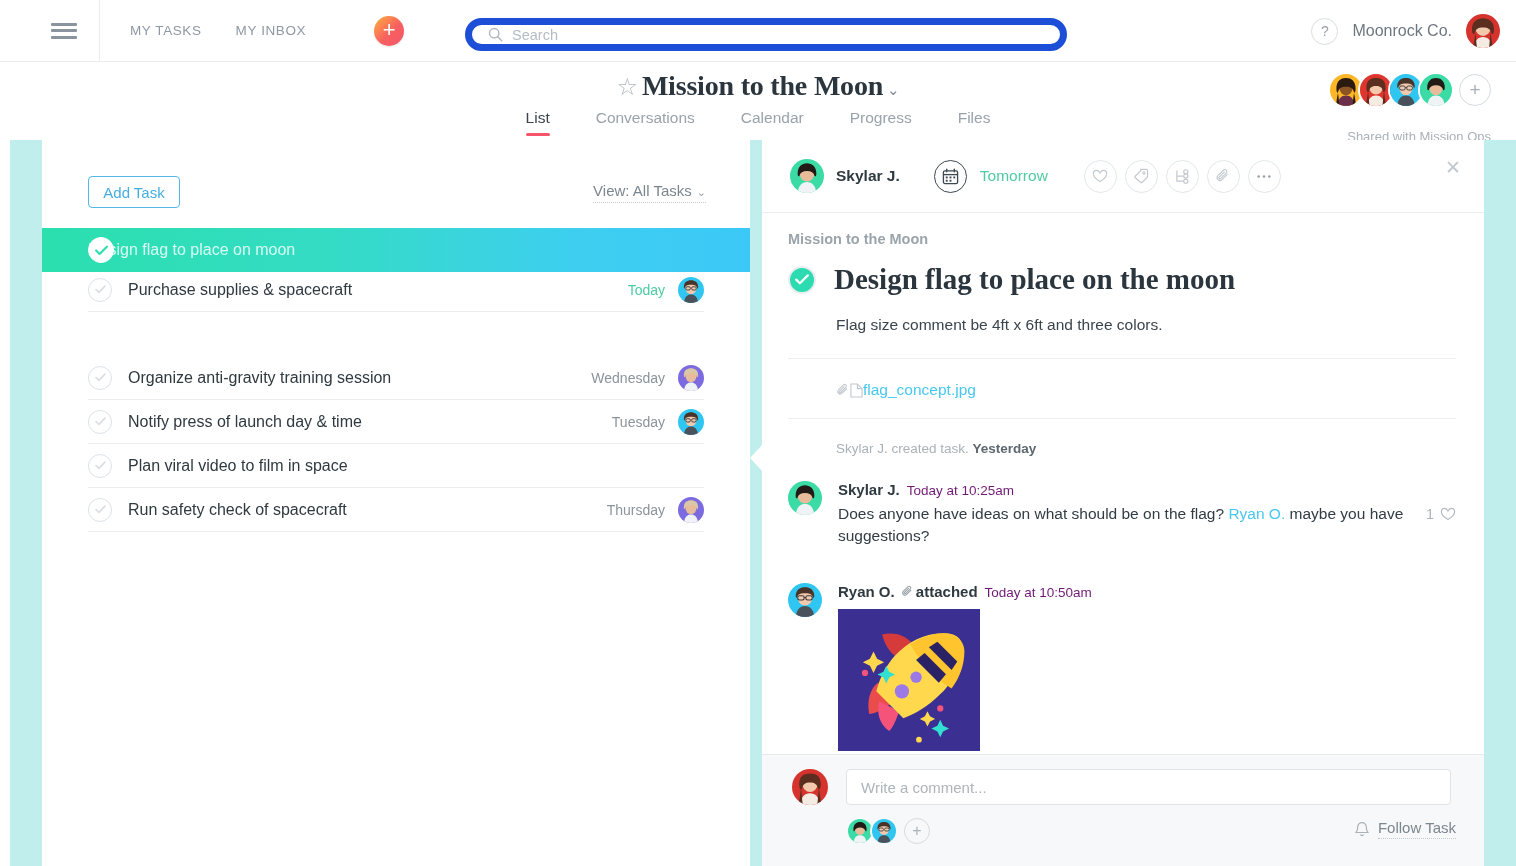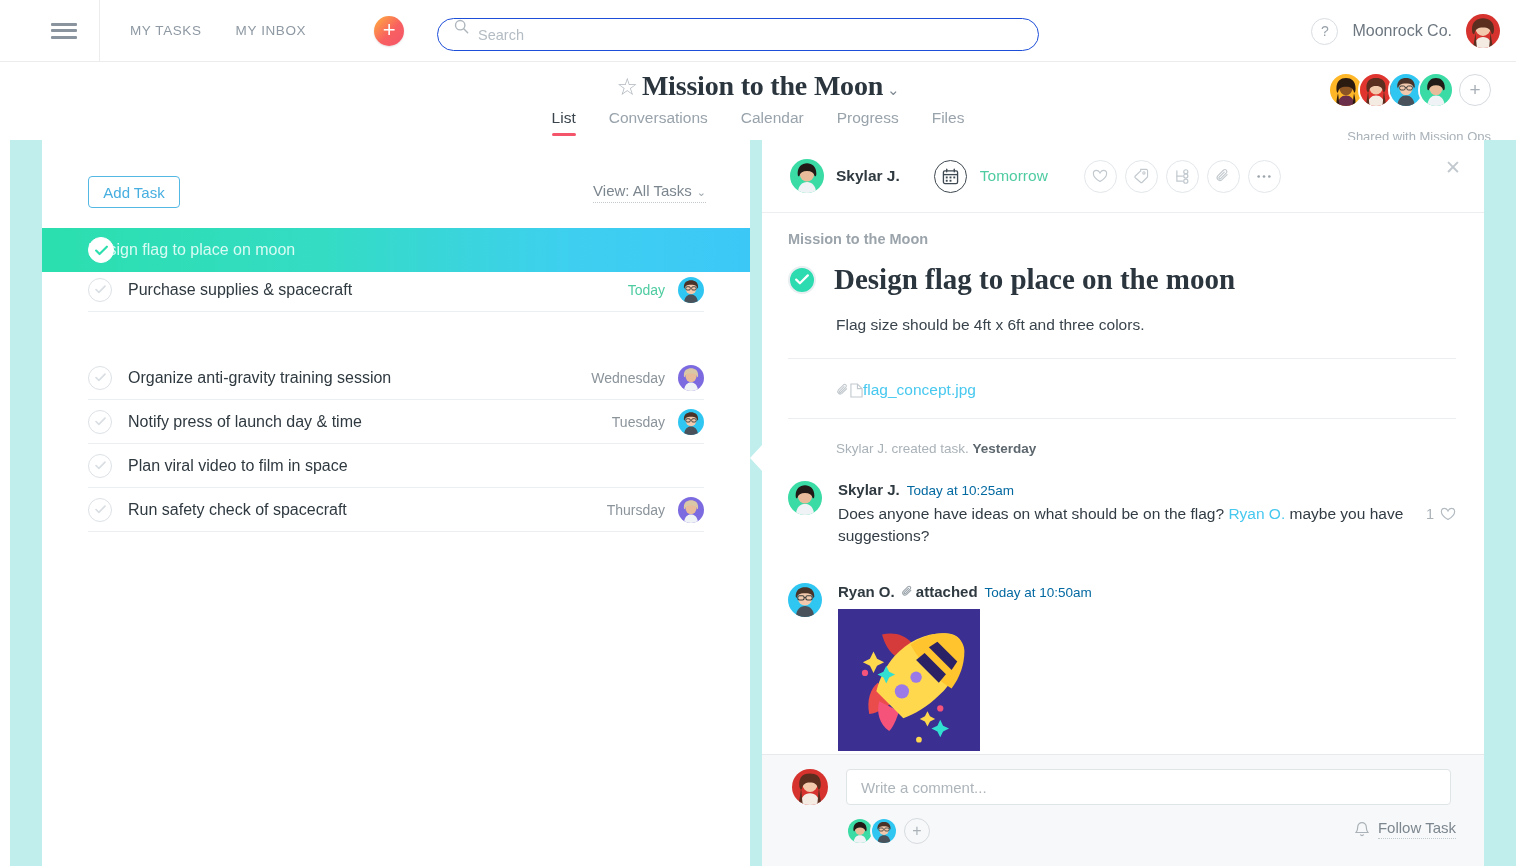--- a/index.html
+++ b/index.html
@@ -31,23 +31,23 @@
   }
   .plusbtn {
     width: 30px; height: 30px; border-radius: 50%; margin-left: 34px;
     background: linear-gradient(135deg, #ffb13d 0%, #f86060 55%, #f4556b 100%);
     display: flex; align-items: center; justify-content: center;
     color: #fff; font-size: 22px; line-height: 1; font-weight: 300; cursor: pointer;
     box-shadow: 0 1px 2px rgba(0,0,0,.12);
   }
   .plusbtn span { margin-top: -2px; }
   .searchwrap {
-    position: absolute; left: 437px; top: 18px; width: 602px; height: 33px;
-    border: 1px solid #1d4ed8; border-radius: 17px; background: #fff;
-    display: flex; padding-left: 16px; cursor: text;
+    position: absolute; left: 465px; top: 18px; width: 602px; height: 33px;
+    border: 7px solid #1d4ed8; border-radius: 17px; background: #fff;
+    display: flex; align-items: center; padding-left: 16px; cursor: text;
   }
   .searchwrap svg { flex: none; }
   .searchwrap input {
     border: 0; outline: 0; font-size: 14.5px; color: #9aa4ad;
     margin-left: 9px; width: 520px; background: transparent;
     font-family: "Liberation Sans", sans-serif;
   }
   .searchwrap input::placeholder { color: #b4bcc3; }
   .topright {
     position: absolute; right: 16px; top: 0; height: 62px;
@@ -71,21 +71,21 @@
   }
   .projtitle {
     position: absolute; left: 0; top: 8px; width: 1516px; text-align: center;
     font-family: "Liberation Serif", serif; font-size: 28px; color: #2b353e;
     font-weight: 700; letter-spacing: -0.2px;
   }
   .projtitle .star { font-weight: 400; color: #aeb6bd; font-size: 24px; margin-right: 4px; }
   .projtitle .caret { font-size: 15px; color: #7d8790; font-weight: 400; margin-left: 4px; }
   .tabs {
     position: absolute; left: 0; top: 47px; width: 1516px;
-    display: flex; justify-content: center; gap: 33px;
+    display: flex; justify-content: center; gap: 46px;
   }
   .tab {
     font-size: 15.5px; color: #99a3ab; cursor: pointer; padding-bottom: 9px;
     position: relative;
   }
   .tab.active { color: #3a444c; }
   .tab.active:after {
     content: ""; position: absolute; left: 0; right: 0; bottom: 0;
     height: 3px; background: #f4556b; border-radius: 2px;
   }
@@ -227,21 +227,21 @@
   }
   .createdline {
     position: absolute; left: 74px; top: 228px; font-size: 13.5px; color: #a9b2b8;
   }
   .createdline b { color: #5d676e; }
 
   .comment { position: absolute; left: 26px; width: 668px; display: flex; }
   .comment .av { width: 34px; height: 34px; flex: none; }
   .cbody { margin-left: 16px; flex: 1; }
   .cname { font-size: 15px; color: #2f3940; font-weight: 700; }
-  .ctime { font-size: 13.5px; color: #0369a1; font-weight: 400; margin-left: 7px; }
+  .ctime { font-size: 13.5px; color: #701a75; font-weight: 400; margin-left: 7px; }
   .ctext { font-size: 15.5px; color: #323c44; margin-top: 5px; line-height: 1.42; }
   .mention { color: #47c8ef; }
   .clikes { font-size: 14.5px; color: #aab2b8; display: flex; align-items: center; gap: 6px; }
   .rocket { width: 142px; height: 142px; margin-top: 9px; display: block; }
 
   .commentbar {
     position: absolute; left: 752px; bottom: 0; width: 722px; height: 112px;
     background: #f7f8f9; border-top: 1px solid #e6eaec;
   }
   .commentbar .av.me { position: absolute; left: 30px; top: 14px; width: 36px; height: 36px; }
@@ -586,21 +586,21 @@
 
       <div class="dettitlerow">
         <div class="detcheck">
           <svg width="14" height="11" viewBox="0 0 14 11">
               <path d="M1.2 5.6l3.7 3.7L12.8 1.4" fill="none" stroke="#fff" stroke-width="2.2" stroke-linecap="round" stroke-linejoin="round"></path>
             </svg>
         </div>
         <div class="dettitle">Design flag to place on the moon</div>
       </div>
 
-      <div class="detdesc">Flag size should be 4ft x 6ft and three colors.</div>
+      <div class="detdesc">Flag size comment be 4ft x 6ft and three colors.</div>
       <div class="detrule"></div>
 
       <div class="attachrow">
         <svg width="14" height="14" viewBox="0 0 18 18">
             <path d="M13.6 7.4l-6 6a3.2 3.2 0 01-4.5-4.5l6.6-6.6a2.2 2.2 0 013.1 3.1l-6.5 6.5a1.1 1.1 0 01-1.6-1.6l5.7-5.7" fill="none" stroke="#c2c9ce" stroke-width="1.4" stroke-linecap="round"></path>
           </svg>
         <svg width="13" height="15" viewBox="0 0 14 16">
             <path d="M1 1h7l5 5v9H1z" fill="none" stroke="#c2c9ce" stroke-width="1.2"></path>
             <path d="M8 1v5h5" fill="none" stroke="#c2c9ce" stroke-width="1.2"></path>
           </svg>

